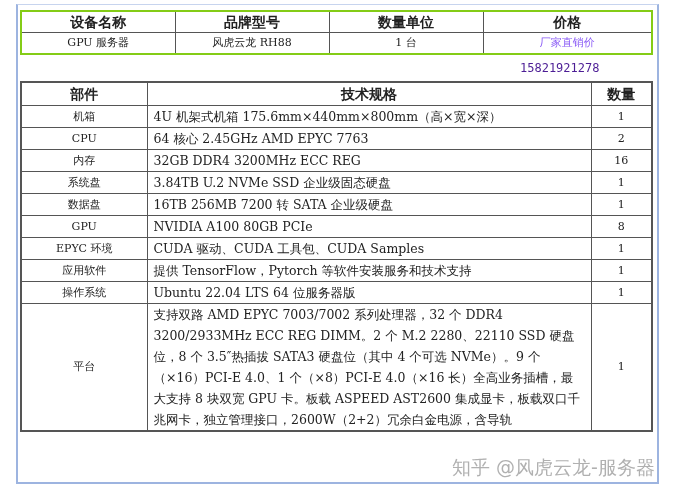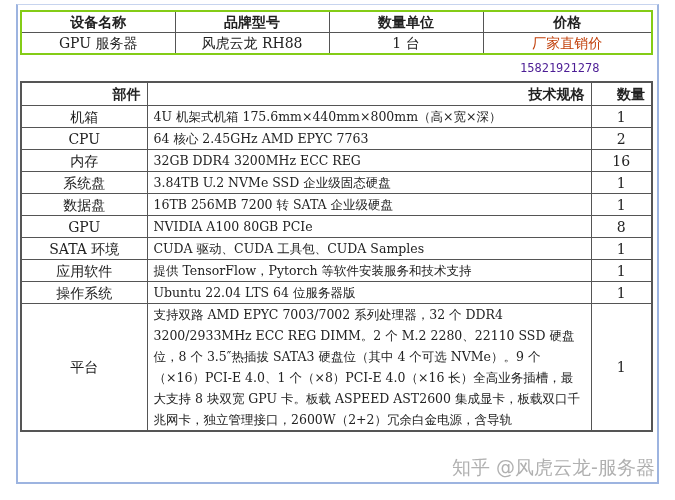--- a/index.html
+++ b/index.html
@@ -2,32 +2,32 @@
 <html><head>
 <meta charset="utf-8">
 <style>
   html, body { margin: 0; padding: 0; background: #ffffff; }
   body { width: 675px; height: 500px; position: relative; overflow: hidden;
          font-family: "DejaVu Serif", "Liberation Serif", serif; color: #222; }
   .frame { position: absolute; left: 16px; top: 4px; width: 643px; height: 480px;
            border-left: 2px solid #9db4e0; border-right: 2px solid #9db4e0;
            border-top: 1px solid #c7d4ee; border-bottom: 2px solid #9db4e0; box-sizing: border-box; }
   table { border-collapse: collapse; position: absolute; table-layout: fixed; }
-  td, th { border: 1px solid #555; padding: 0 6px; font-size: 14px; line-height: 18px;
+  td, th { border: 1px solid #555; padding: 0 6px; font-size: 11px; line-height: 18px;
            font-weight: normal; overflow: hidden; white-space: nowrap; }
   th { font-weight: bold; font-size: 14px; }
   .center { text-align: center; }
   .left { text-align: left; }
   #top-table { left: 20px; top: 10px; width: 631px; border: 2px solid #84cc16; }
   #top-table td, #top-table th { height: 20px; }
-  .red { color: #c2410c; }
+  .red { color: #8b5cf6; }
   .phone { position: absolute; left: 520px; top: 61px; font-size: 12px; font-family: "DejaVu Sans Mono","Liberation Mono", monospace; color:#4c1d95; }
   #spec-table { left: 20px; top: 81px; width: 631px; border: 2px solid #555; }
   #spec-table td { height: 21px; padding-top: 0; padding-bottom: 0; }
-  #spec-table th { height: 22px; text-align: right; }
+  #spec-table th { height: 22px; }
   .spec { white-space: normal; line-height: 21px; font-size: 12.5px; }
   .watermark { position: absolute; left: 452px; top: 455px; font-family: "DejaVu Sans","Liberation Sans", sans-serif;
                font-size: 19px; color: rgba(150,150,150,0.75); letter-spacing: 0px; white-space: nowrap; }
 </style>
 </head>
 <body>
 
 <div class="frame"></div>
 
 <table id="top-table">
@@ -91,21 +91,21 @@
     <td class="center">数据盘</td>
     <td class="left spec">16TB 256MB 7200 转 SATA 企业级硬盘</td>
     <td class="center">1</td>
   </tr>
   <tr>
     <td class="center">GPU</td>
     <td class="left spec">NVIDIA A100 80GB PCIe</td>
     <td class="center">8</td>
   </tr>
   <tr>
-    <td class="center">SATA 环境</td>
+    <td class="center">EPYC 环境</td>
     <td class="left spec">CUDA 驱动、CUDA 工具包、CUDA Samples</td>
     <td class="center">1</td>
   </tr>
   <tr>
     <td class="center">应用软件</td>
     <td class="left spec">提供 TensorFlow，Pytorch 等软件安装服务和技术支持</td>
     <td class="center">1</td>
   </tr>
   <tr>
     <td class="center">操作系统</td>

